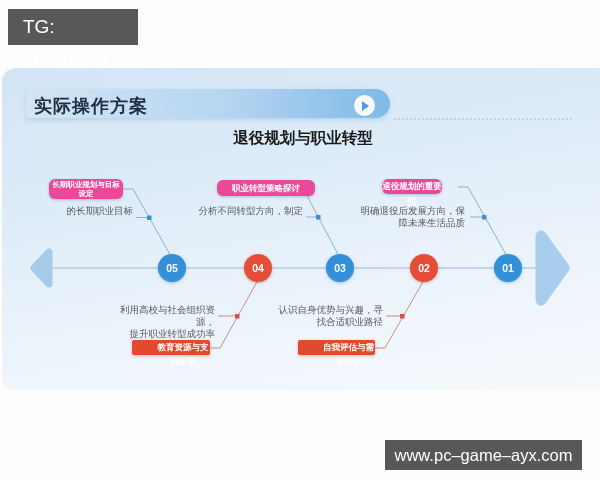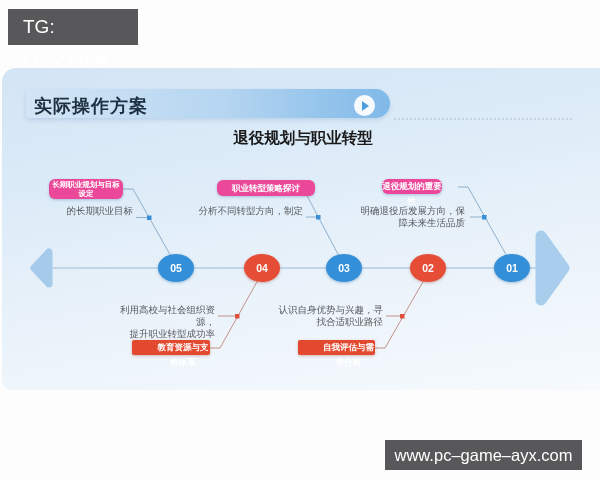--- a/index.html
+++ b/index.html
@@ -21,21 +21,21 @@
   .playbtn{position:absolute;left:352px;top:27px;width:21px;height:21px;border-radius:50%;
            background:rgba(255,255,255,0.93);}
   .playbtn .tri{position:absolute;left:8px;top:5.5px;width:0;height:0;
                 border-left:7px solid #4e9cdd;border-top:5px solid transparent;border-bottom:5px solid transparent;}
   .dotline{position:absolute;left:392px;top:50px;width:178px;height:0;border-top:2px dotted #c6d4e2;}
   .subtitle{position:absolute;left:228px;top:60px;width:146px;text-align:center;
             font-size:15.5px;font-weight:700;color:#1a1a1a;}
 
   .overlay{position:absolute;left:0;top:0;width:600px;height:480px;pointer-events:none;}
 
-  .node{position:absolute;width:36px;height:28px;border-radius:50%;top:254px;
+  .node{position:absolute;width:28px;height:28px;border-radius:50%;top:254px;
         color:#fff;font-size:10.5px;font-weight:700;text-align:center;line-height:28px;z-index:3;}
   .node-blue{background:#3390d8;box-shadow:0 1px 3px rgba(30,90,150,.35);}
   .node-red{background:#e54d36;box-shadow:0 1px 3px rgba(150,40,20,.35);}
   .n05{left:158px;} .n04{left:244px;} .n03{left:326px;} .n02{left:410px;} .n01{left:494px;}
 
   .badge{position:absolute;color:#fff;font-weight:700;text-align:center;border-radius:2px;z-index:2;box-sizing:border-box;}
   .badge-blue{background:#ec4899;box-shadow:0 1px 3px rgba(30,90,150,.3);border-radius:6px;}
   .badge-red{background:#e2492f;box-shadow:0 1px 3px rgba(150,40,20,.3);padding-left:24px;}
   .b05{left:49px;top:179px;width:74px;padding:2px 0 1px;font-size:7.5px;line-height:8.5px;}
   .b03{left:217px;top:180px;width:98px;height:16px;font-size:8.5px;line-height:16px;}

